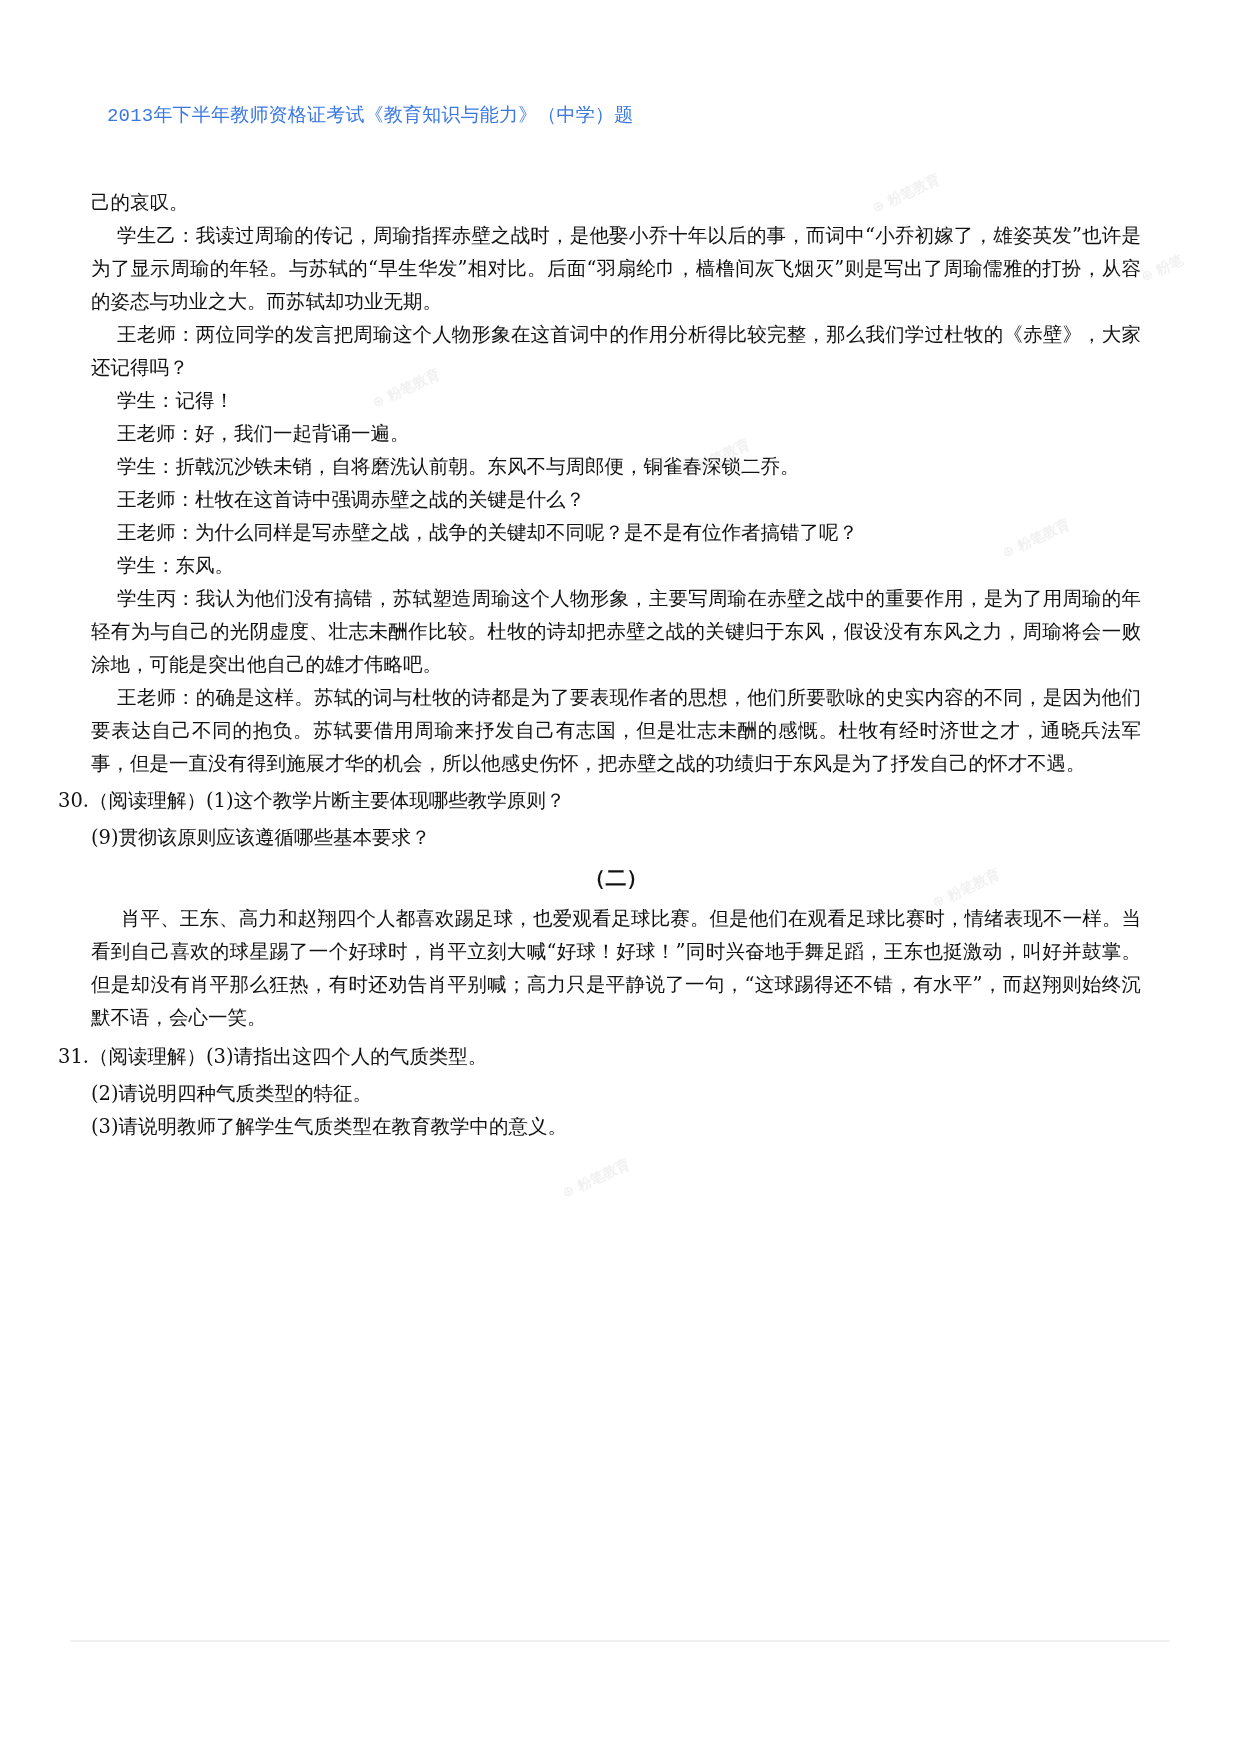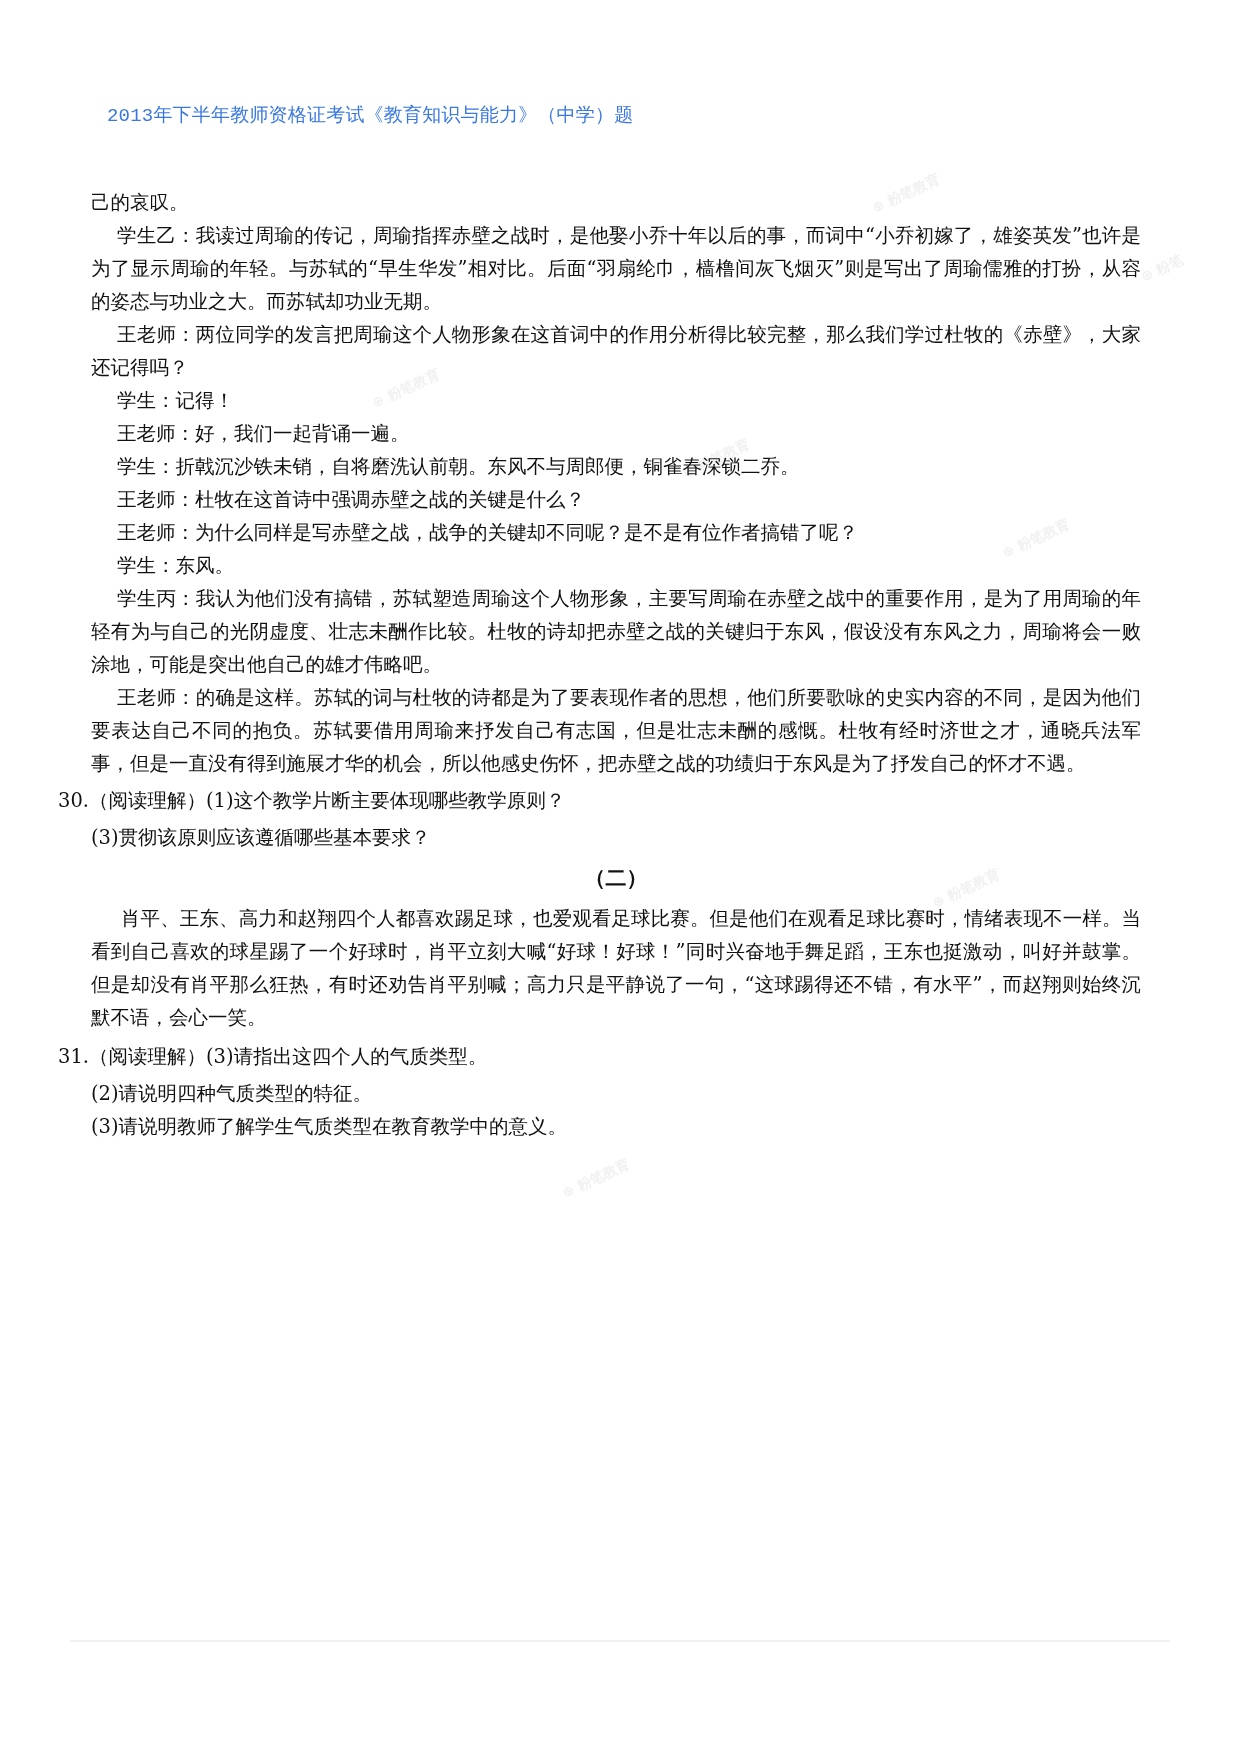--- a/index.html
+++ b/index.html
@@ -102,21 +102,21 @@
   <p class="para indent1">王老师：杜牧在这首诗中强调赤壁之战的关键是什么？</p>
   <p class="para indent1">王老师：为什么同样是写赤壁之战，战争的关键却不同呢？是不是有位作者搞错了呢？</p>
   <p class="para indent1">学生：东风。</p>
   <p class="para indent1">学生丙：我认为他们没有搞错，苏轼塑造周瑜这个人物形象，主要写周瑜在赤壁之战中的重要作用，是为了用周瑜的年轻有为与自己的光阴虚度、壮志未酬作比较。杜牧的诗却把赤壁之战的关键归于东风，假设没有东风之力，周瑜将会一败涂地，可能是突出他自己的雄才伟略吧。</p>
   <p class="para indent1">王老师：的确是这样。苏轼的词与杜牧的诗都是为了要表现作者的思想，他们所要歌咏的史实内容的不同，是因为他们要表达自己不同的抱负。苏轼要借用周瑜来抒发自己有志国，但是壮志未酬的感慨。杜牧有经时济世之才，通晓兵法军事，但是一直没有得到施展才华的机会，所以他感史伤怀，把赤壁之战的功绩归于东风是为了抒发自己的怀才不遇。</p>
 
   <div class="question">
     <span>30.</span><span>（阅读理解）</span><span>(1)这个教学片断主要体现哪些教学原则？</span>
   </div>
   <div class="sub-question">
-    <span>(3)贯彻该原则应该遵循哪些基本要求？</span>
+    <span>(9)贯彻该原则应该遵循哪些基本要求？</span>
   </div>
 
   <div class="section-title">（二）</div>
 
   <p class="para indent2">肖平、王东、高力和赵翔四个人都喜欢踢足球，也爱观看足球比赛。但是他们在观看足球比赛时，情绪表现不一样。当看到自己喜欢的球星踢了一个好球时，肖平立刻大喊“好球！好球！”同时兴奋地手舞足蹈，王东也挺激动，叫好并鼓掌。但是却没有肖平那么狂热，有时还劝告肖平别喊；高力只是平静说了一句，“这球踢得还不错，有水平”，而赵翔则始终沉默不语，会心一笑。</p>
 
   <div class="gap-small"></div>
 
   <div class="question">
     <span>31.</span><span>（阅读理解）</span><span>(3)请指出这四个人的气质类型。</span>

